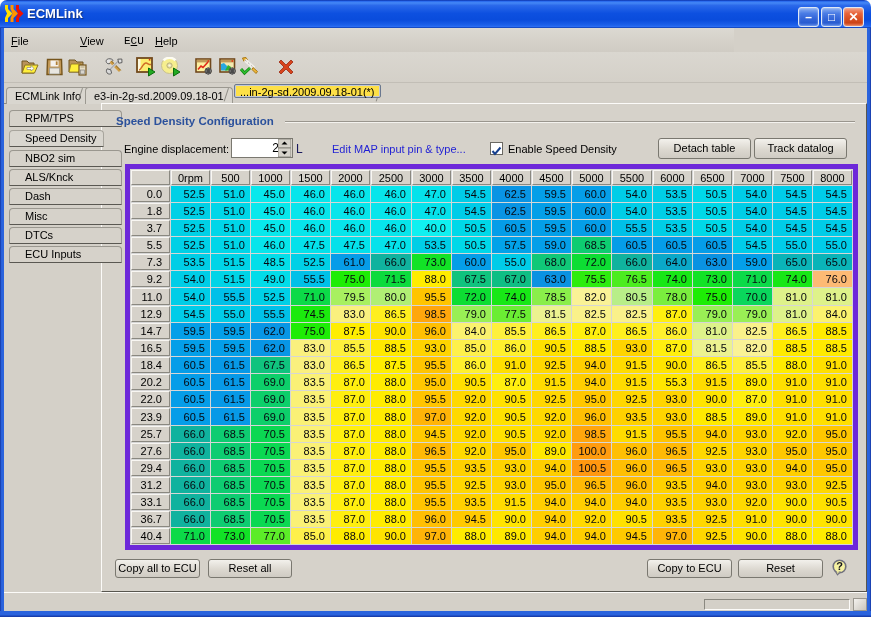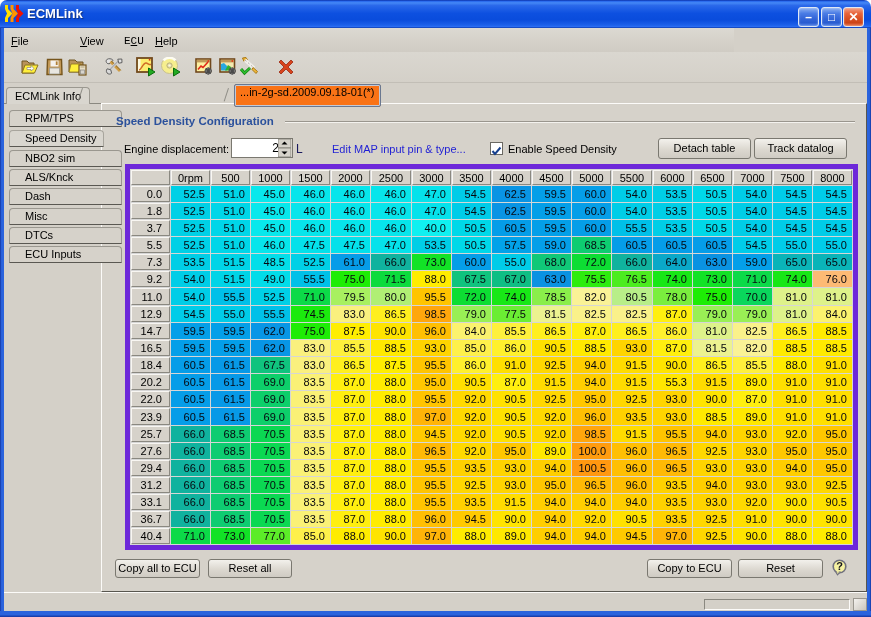--- a/index.html
+++ b/index.html
@@ -26,21 +26,21 @@
 .ul { text-decoration:underline; }
 
 
 #toolbar { left:4px; top:52px; width:863px; height:31px; background:linear-gradient(180deg,#dad7d0 0,#d4d0c8 100%); border-bottom:1px solid #c2beb6; }
 .ticon { position:absolute; top:6px; }
 
 
 #tabbar { left:4px; top:83px; width:863px; height:21px; background:#d4d0c8; }
 .tab { position:absolute; font-size:11px; color:#000; border:1px solid #9b9890; border-bottom:none;
   border-radius:4px 4px 0 0; background:#d9d6cf; padding:0 8px; height:17px; line-height:16px; top:4px; }
-.tab.active { background:#f97316; border:1px solid #6a7890; box-shadow:inset 0 0 0 1px #c3c9d6; height:23px; top:1px; line-height:14px; border-radius:2px; z-index:3; padding:0 5px; white-space:nowrap; }
+.tab.active { background:#fde047; border:1px solid #6a7890; box-shadow:inset 0 0 0 1px #c3c9d6; height:14px; top:1px; line-height:14px; border-radius:2px; z-index:3; padding:0 5px; white-space:nowrap; }
 #tab-underline { position:absolute; left:0px; top:20px; width:863px; height:1px; background:#8a8880; }
 .slant { position:absolute; width:1px; height:14px; background:#8f8d86; transform:rotate(18deg); transform-origin:top left; top:5px; }
 
 
 .sbtn { position:absolute; left:9px; width:113px; height:17px; background:#d6d2ca;
   border:1px solid #9a978f; border-radius:4px 4px 0 0; border-bottom:1px solid #5a5852;
   font-size:11px; color:#000; line-height:15px; padding-left:15px; }
 .sbtn.sel { width:95px; background:#d9d6cf; border:1px solid #a8a59d; border-bottom:1px solid #5a5852; }
 
 
@@ -185,20 +185,21 @@
 </svg>
 <svg class="ticon" style="left:274px;top:7px" width="16" height="16" viewBox="0 0 16 16">
   <path d="M1 3 L3 1 L8 6 L13 1 L15 3 L10 8 L15 13 L13 15 L8 10 L3 15 L1 13 L6 8 Z" fill="#d8441c" stroke="#9c2810" stroke-width="0.8"></path>
 </svg>
 
 </div>
 
 <div class="abs" id="tabbar">
   <div id="tab-underline"></div>
   <div class="tab" style="left:2px;">ECMLink Info</div>
+  <div class="tab" style="left:81px;">e3-in-2g-sd.2009.09.18-01</div>
   <div class="slant" style="left:78px;"></div>
   <div class="slant" style="left:224px;"></div>
   <div class="slant" style="left:376px;"></div>
   <div class="tab active" style="left:230px;">...in-2g-sd.2009.09.18-01(*)</div>
 </div>
 
 <div class="abs" id="panel"></div>
 
 <div class="abs sbtn" style="top:110px;">RPM/TPS</div>
 <div class="abs sbtn sel" style="top:130px;">Speed Density</div>

